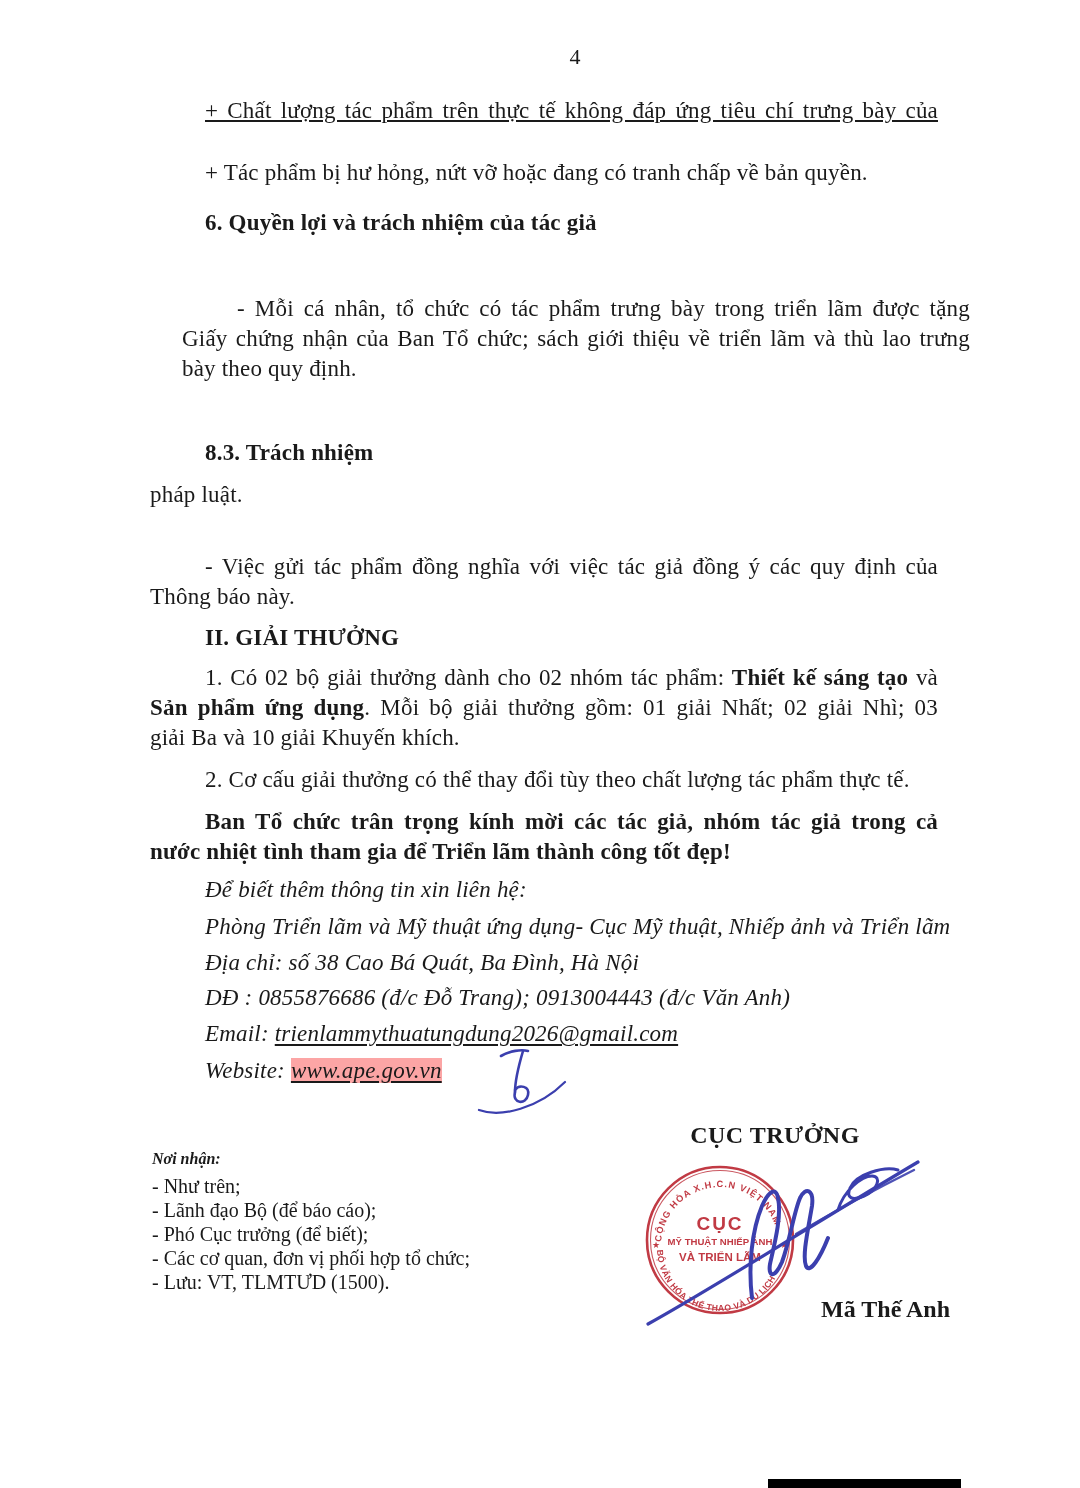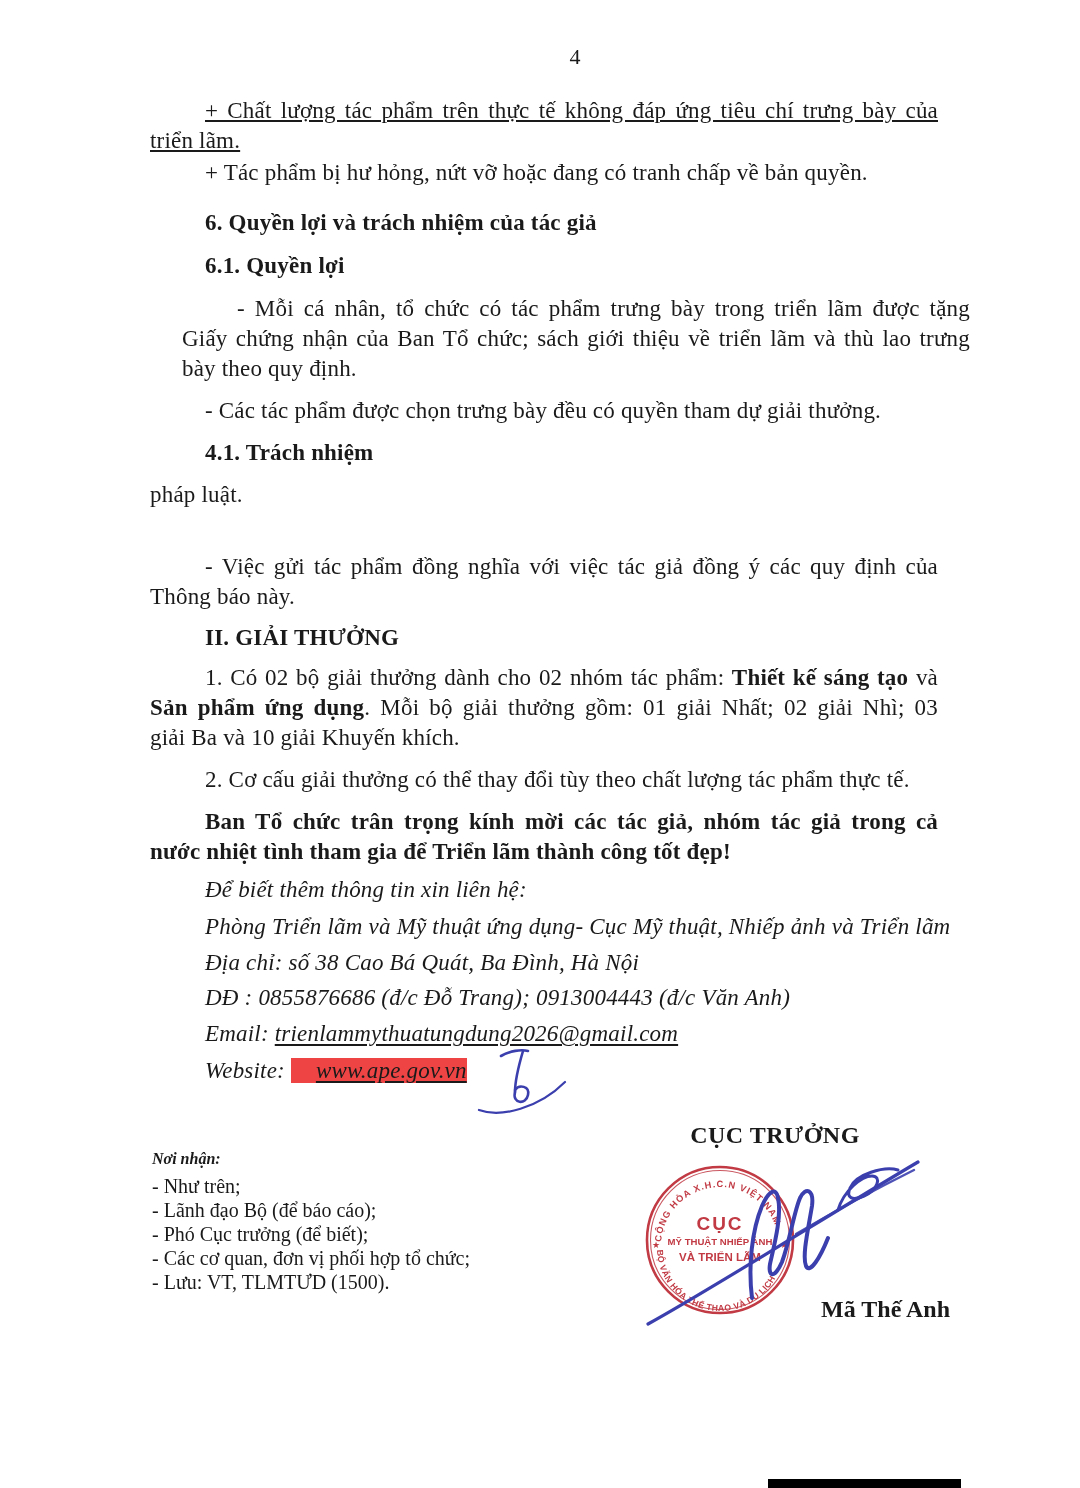--- a/index.html
+++ b/index.html
@@ -8,21 +8,21 @@
   .abs{position:absolute;}
   .pagenum{left:150px;top:44px;width:850px;text-align:center;font-size:22px;}
   .col{left:150px;top:0;width:788px;height:100%;}
   .block{position:absolute;left:0;width:788px;font-size:23px;line-height:30px;letter-spacing:.2px;}
   .tline{white-space:nowrap;height:30px;overflow:visible;}
   .just{text-align:justify;text-align-last:justify;}
   .ind{padding-left:55px;}
   .b{font-weight:bold;}
   .i{font-style:italic;}
   .u{text-decoration:underline;text-underline-offset:3px;}
-  .hl{background:#ef4444;padding-left:25px;}
+  .hl{background:#fca5a5;}
   .sig-title{left:600px;top:1122px;width:350px;text-align:center;font-weight:bold;
              font-size:24px;letter-spacing:.5px;}
   .signer{left:600px;top:1296px;width:350px;text-align:right;font-weight:bold;font-size:24px;}
   .recips{left:152px;top:1146px;width:470px;}
   .recips .lbl{font-weight:bold;font-style:italic;font-size:16px;line-height:26px;margin-bottom:2px;}
   .recips .item{font-size:20px;line-height:24px;white-space:nowrap;}
   .stamp-svg{left:644px;top:1164px;}
   .sig-svg{left:600px;top:1146px;pointer-events:none;}
   .inkmark-svg{left:465px;top:1042px;pointer-events:none;}
   .redaction{left:768px;top:1479px;width:193px;height:9px;background:#000;}
@@ -31,41 +31,34 @@
 </head>
 <body>
 
 <div class="page">
 
   <div class="abs pagenum">4</div>
 
   <div class="abs col">
       <div class="block" style="top: 96px; text-decoration: underline;">
         <div class="tline just ind"><span>+ Chất lượng tác phẩm trên thực tế không đáp ứng tiêu chí trưng bày của</span></div>
-        <div class="tline"><span>triển lãm.</span></div>
       </div>
       <div class="block" style="top: 158px;">
         <div class="tline ind"><span>+ Tác phẩm bị hư hỏng, nứt vỡ hoặc đang có tranh chấp về bản quyền.</span></div>
       </div>
       <div class="block" style="top: 208px;">
         <div class="tline ind"><span class="b">6. Quyền lợi và trách nhiệm của tác giả</span></div>
       </div>
-      <div class="block" style="top: 251px;">
-        <div class="tline ind"><span class="b">6.1. Quyền lợi</span></div>
-      </div>
       <div class="block" style="top: 294px; margin-left: 32px;">
         <div class="tline just ind"><span>- Mỗi cá nhân, tổ chức có tác phẩm trưng bày trong triển lãm được tặng</span></div>
         <div class="tline just"><span>Giấy chứng nhận của Ban Tổ chức; sách giới thiệu về triển lãm và thù lao trưng</span></div>
         <div class="tline"><span>bày theo quy định.</span></div>
       </div>
-      <div class="block" style="top: 396px;">
-        <div class="tline ind"><span>- Các tác phẩm được chọn trưng bày đều có quyền tham dự giải thưởng.</span></div>
-      </div>
       <div class="block" style="top: 438px;">
-        <div class="tline ind"><span class="b">4.1. Trách nhiệm</span></div>
+        <div class="tline ind"><span class="b">8.3. Trách nhiệm</span></div>
       </div>
       <div class="block" style="top: 480px;">
         <div class="tline"><span>pháp luật.</span></div>
       </div>
       <div class="block" style="top: 552px;">
         <div class="tline just ind"><span>- Việc gửi tác phẩm đồng nghĩa với việc tác giả đồng ý các quy định của</span></div>
         <div class="tline"><span>Thông báo này.</span></div>
       </div>
       <div class="block" style="top: 623px;">
         <div class="tline ind"><span class="b">II. GIẢI THƯỞNG</span></div>

